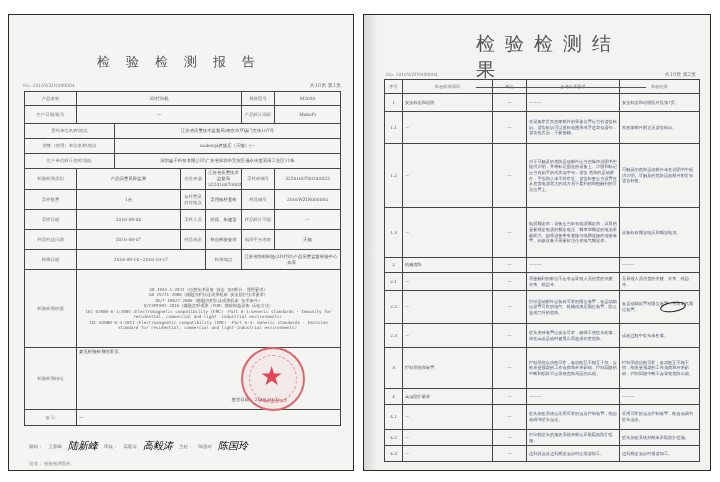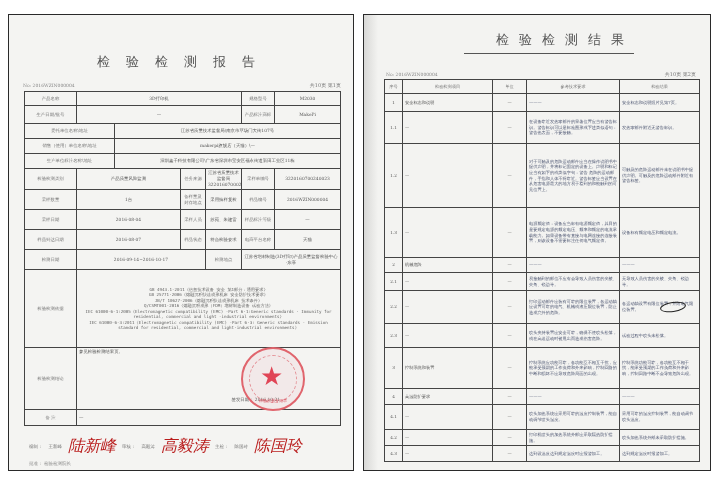--- a/index.html
+++ b/index.html
@@ -42,25 +42,25 @@
   .stamp .inner { position: absolute; inset: 6px; border-radius: 50%;
     border: 0.8px dashed rgba(220,90,100,0.6); }
   .stamp .star { position: absolute; left: 17px; top: 14px; font-size: 26px; color: #e04556;
     font-family: "DejaVu Sans", sans-serif; line-height: 26px; }
   .stamp .stamp-text { position: absolute; bottom: 6px; left: 0; right: 0; text-align: center;
     font-size: 4px; color: #d9505e; }
 
   .sigrow { position: absolute; left: 20px; top: 422px; width: 320px; height: 18px;
     font-size: 4.5px; color: #777; display: flex; align-items: center; }
   .sigrow span { margin-right: 6px; }
-  .sig { font-family: "DejaVu Serif", serif; font-size: 16px; color: #b91c1c; font-style: italic; margin-right: 10px; text-align: center; }
+  .sig { font-family: "DejaVu Serif", serif; font-size: 10px; color: #000000; font-style: italic; margin-right: 10px; text-align: center; }
   .approver { position: absolute; left: 20px; top: 446px; font-size: 4.5px; color: #888; }
 
-  .rtitle { position: absolute; left: 100px; top: 16px; width: 170px; text-align: right;
-    font-size: 13px; letter-spacing: 10px; color: #555; padding-bottom: 4px;
+  .rtitle { position: absolute; left: 112px; top: 16px; width: 170px; text-align: left;
+    font-size: 19px; letter-spacing: 10px; color: #555; padding-bottom: 4px;
     border-bottom: 1.3px solid #555; }
 
   #result-table { left: 20px; top: 64px; width: 315px; }
   #result-table td { font-size: 4.2px; line-height: 5.6px; }
   #result-table td.req { text-align: left; color: #4b5470; }
   #result-table td.res { text-align: left; color: #4b5470; }
   .scribble { position: absolute; left: 296px; top: 287px; width: 26px; height: 10px;
     border: 0.8px solid #222; border-radius: 50%; transform: rotate(-8deg); }
 </style>
 </head>

